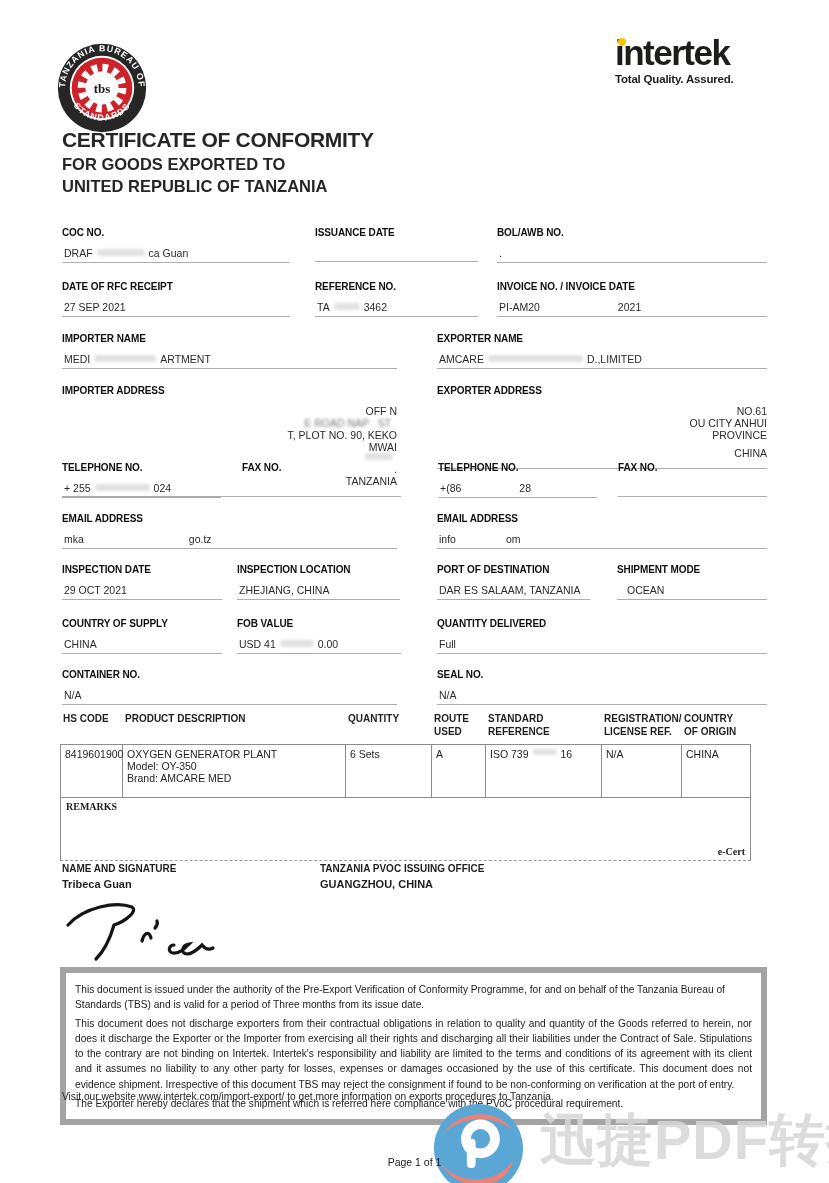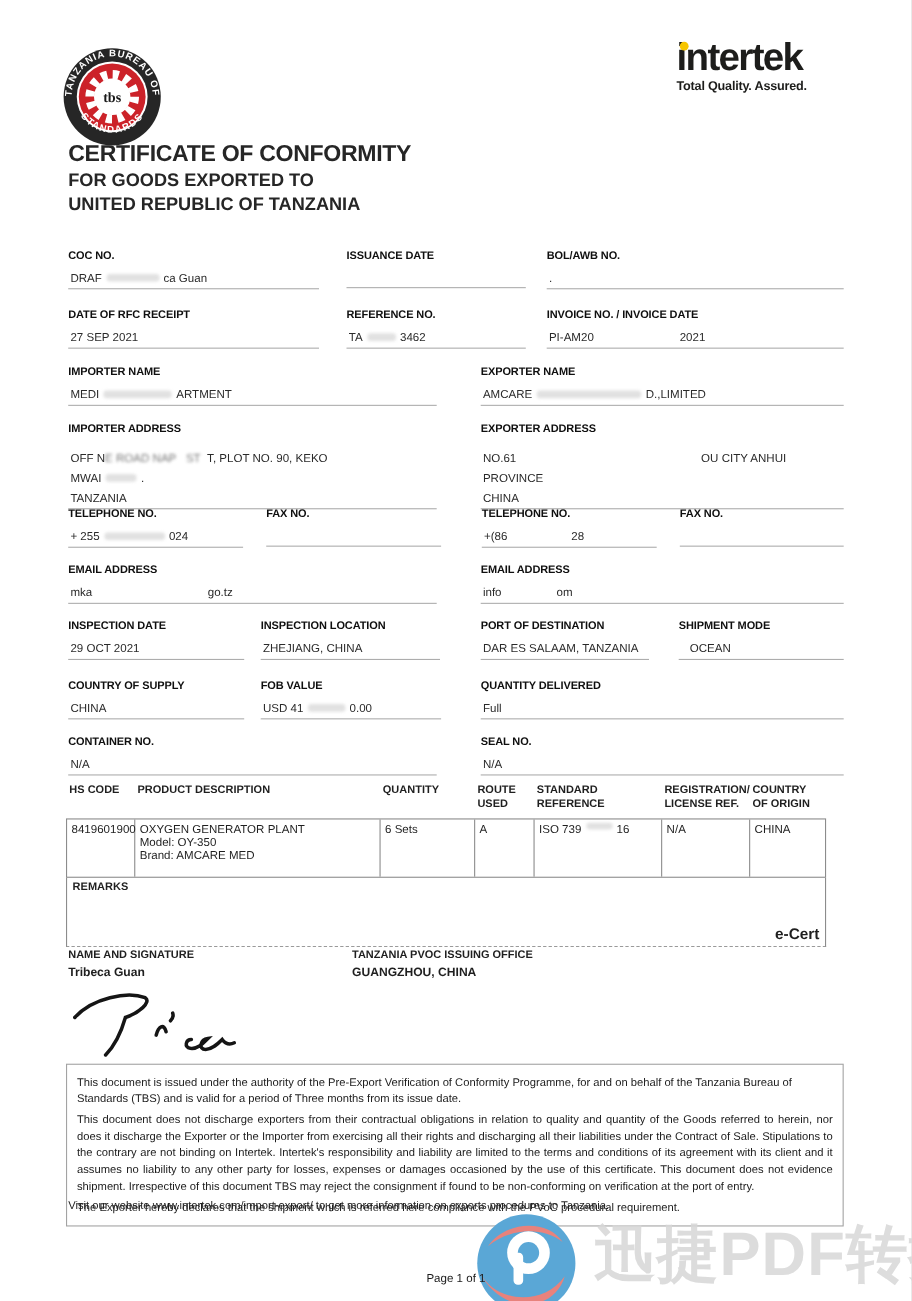--- a/index.html
+++ b/index.html
@@ -28,48 +28,48 @@
   .rtel  { grid-template-columns:180px 196px 180px 1fr; }
   .rinsp { grid-template-columns:175px 200px 180px 1fr; }
   .rcfq  { grid-template-columns:175px 200px 1fr; }
 
   .flabel { font-size:10px; font-weight:bold; color:#0f0f0f; letter-spacing:-0.1px; margin-bottom:9px; white-space:nowrap; }
   .fvalue {
     font-size:10.5px; color:#2a2a2a; min-height:15px; padding:0 0 3px 2px;
     border-bottom:1.5px solid #adadad; display:flex; align-items:flex-end; white-space:nowrap;
   }
   .fvalue.multi { display:block; border-bottom:1.5px solid #adadad; }
-  .fvalue.multi .line { min-height:18px; display:flex; align-items:flex-end; }
+  .fvalue.multi .line { min-height:18px; display:flex; align-items:flex-end;flex-direction:column; }
   .smudge { display:inline-block; height:7px; margin:0 4px 3px 4px; border-radius:3px;
             background:#c9c9c9; filter:blur(1.5px); opacity:.55; align-self:flex-end; }
   .spacer { display:inline-block; }
   .blurry { filter:blur(1.6px); color:#555; opacity:.8; }
 
   
   .tbl { position:absolute; left:-2px; right:16px; top:710px; font-size:10px; }
   .tbl-head { display:grid; grid-template-columns:62px 223px 86px 54px 116px 80px 1fr; }
   .tbl-head > div { font-weight:bold; padding:3px 4px 6px 3px; line-height:1.25; }
   .tbl-body { display:grid; grid-template-columns:62px 223px 86px 54px 116px 80px 1fr;
               border:1px solid #8c8c8c; }
   .tbl-body > div { border-right:1px solid #8c8c8c; padding:3px 4px; font-size:10.5px; min-height:52px; }
   .tbl-body > div:last-child { border-right:none; }
-  .remarks-box { position:relative; border:1px solid #8c8c8c; border-top:none; border-bottom:1px dashed #9a9a9a; height:63px; padding:3px 5px; }
+  .remarks-box { position:relative; border:1px solid #8c8c8c; border-top:none; border-bottom:1px dashed #9a9a9a; height:63px; padding:3px 5px;font-family:Liberation Serif, serif; }
   .remarks-label { font-size:10px; font-weight:bold; }
-  .ecert { position:absolute; right:5px; bottom:3px; font-size:14px; font-weight:bold; }
+  .ecert { position:absolute; right:5px; bottom:3px; font-size:10px; font-weight:bold; }
 
   
   .sig-section { position:absolute; left:0; right:0; top:863px; }
   .sig-left { position:absolute; left:0; top:0; }
   .sig-right { position:absolute; left:258px; top:0; }
   .sig-label { font-size:10px; font-weight:bold; }
   .sig-name { font-size:11px; margin-top:4px;font-weight:bold; }
   .sig-svg { position:absolute; left:2px; top:34px; }
 
   
-  .legal { position:absolute; left:-2px; right:0; top:967px; border:1px solid #a3a3a3; padding:5px 9px 4px 9px; }
+  .legal { position:absolute; left:-2px; right:0; top:967px; border:6px solid #a3a3a3; padding:5px 9px 4px 9px; }
   .legal p { font-size:10.2px; line-height:1.48; color:#1c1c1c; margin:4px 0; }
   .legal p.just { text-align:justify; }
   .website { position:absolute; left:0; top:1091px; font-size:10.2px; }
 
   
   .pageno { position:absolute; left:0; right:0; top:1156px; text-align:center; font-size:10.5px; color:#1c1c1c; }
   .wm-logo { position:absolute; left:430px; top:1100px; width:97px; height:97px; }
   .wm-text { position:absolute; left:540px; top:1103px; font-size:56px; font-weight:bold;
              color:#d7d7d7; opacity:.85; letter-spacing:1px; white-space:nowrap; }
 </style>

